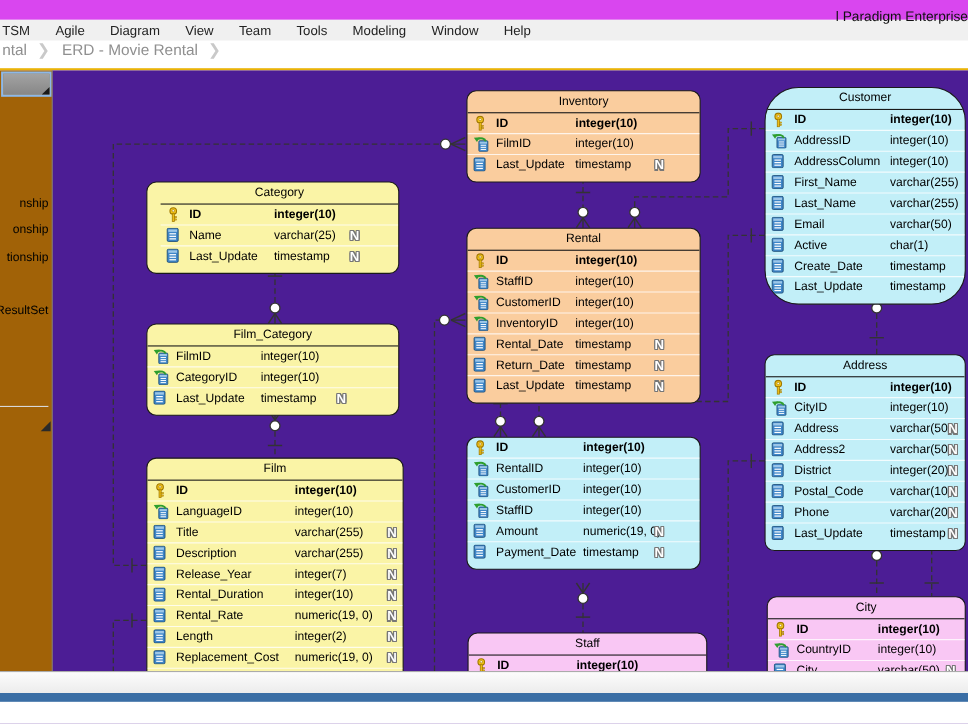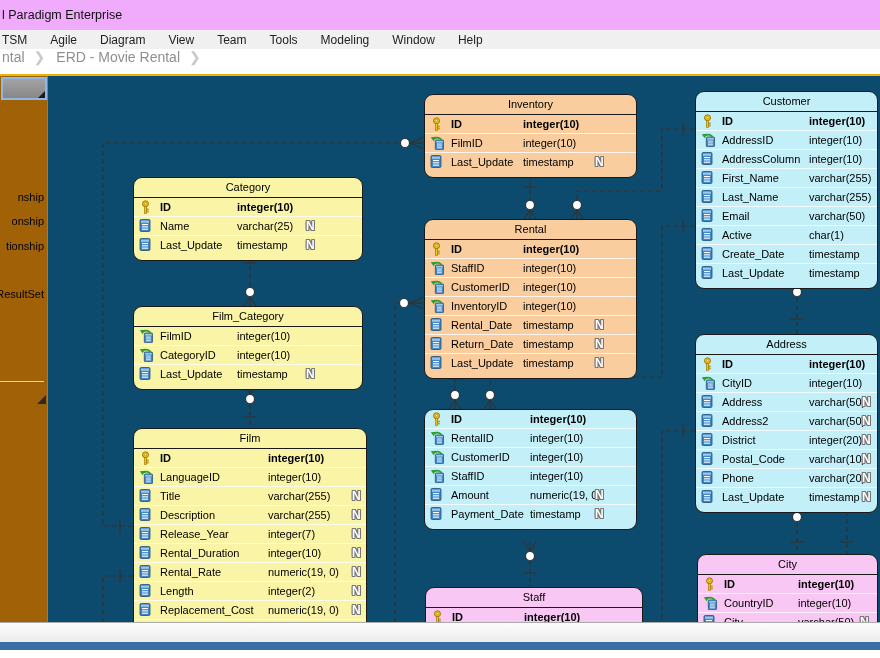--- a/index.html
+++ b/index.html
@@ -1,38 +1,38 @@
 <!DOCTYPE html>
 <html><head>
 <meta charset="utf-8">
 <style>
   html,body{margin:0;padding:0;}
   body{
     width:880px;height:658px;overflow:hidden;background:#fff;
     font-family:"Liberation Sans","DejaVu Sans",sans-serif;
     -webkit-font-smoothing:antialiased;
   }
-  .titlebar{height:30px;background:#f0abfc;}
+  .titlebar{height:18px;background:#d946ef;text-align:right;}
   .titlebar span{display:inline-block;padding:8px 0 0 2px;font-size:12.5px;color:#111;}
   .menubar{height:19px;background:#f0f0f0;display:flex;align-items:center;padding-left:2px;}
   .menubar .mitem{font-size:12px;color:#222;margin-right:23px;white-space:nowrap;cursor:default;}
   .crumbbar{height:27px;box-sizing:border-box;background:#fff;display:flex;align-items:flex-start;border-bottom:2px solid #eab308;}
   .crumbbar .citem{font-size:14px;color:#8f8f8f;white-space:nowrap;margin-left:2px;}
   .crumbbar .chev{font-size:14px;color:#c9c9c9;margin:0 9px;}
   .main{height:546px;display:flex;}
   .palette{width:47px;box-sizing:content-box;border-right:1px solid #7f7f7f;background:#a16207;position:relative;overflow:hidden;}
   .toolbtn{position:absolute;left:1px;top:1px;width:42px;height:19px;
     background:linear-gradient(#a3a3a3,#878787);border:2px solid #8db8e8;}
   .toolbtn .corner{position:absolute;right:0;bottom:0;width:0;height:0;
     border-left:7px solid transparent;border-bottom:7px solid #1a1a1a;}
   .plabel{position:absolute;right:3px;white-space:nowrap;font-size:11px;color:#000;cursor:default;}
   .psep{position:absolute;left:0;top:305px;width:44px;height:1px;background:#d8d8d8;}
   .pgrip{position:absolute;left:37px;top:319px;width:0;height:0;
     border-left:9px solid transparent;border-bottom:9px solid #2a2a2a;}
-  .canvas{position:relative;width:832px;height:546px;background:#0c4a6e;overflow:hidden;}
+  .canvas{position:relative;width:832px;height:546px;background:#4c1d95;overflow:hidden;}
   .connectors{position:absolute;left:0;top:0;}
   .entity{position:absolute;box-sizing:border-box;border:1.4px solid #1a1a1a;border-radius:9px;
     overflow:hidden;padding-bottom:6px;font-size:11px;color:#000;}
   .ehead{height:19px;line-height:19px;text-align:center;border-bottom:1.2px solid #1a1a1a;}
   .erow{position:relative;height:18px;line-height:18px;}
   .erow + .erow{border-top:1px solid rgba(255,255,255,.78);}
   .eicon{position:absolute;left:5px;top:2px;width:16px;height:14px;}
   .eicon svg{display:block;}
   .cname{position:absolute;left:26px;white-space:nowrap;}
   .ctype{position:absolute;left:var(--typeX);white-space:nowrap;}
@@ -225,21 +225,21 @@
               <rect x="3" y="5" width="6" height="1.1" fill="#fff"></rect>
               <rect x="3" y="7.3" width="6" height="1.1" fill="#fff"></rect>
               <rect x="3" y="9.6" width="6" height="1.1" fill="#fff"></rect>
             </svg>
           </span>
           <span class="cname">Last_Update</span>
           <span class="ctype">timestamp</span>
           <span class="nullicon">N</span>
         </div>
       </div>
-      <div class="entity" style="left: 647px; top: 15px; width: 183px; --typeX: 113px; --nX: 166px; background: rgb(194, 239, 248);">
+      <div class="entity" style="left: 647px; top: 15px; width: 183px; --typeX: 113px; --nX: 166px; background: rgb(194, 239, 248); border-radius: 31px;">
         <div class="ehead">Customer</div>
         <div class="erow pk">
           <span class="eicon">
             <svg width="13" height="14" viewBox="0 0 13 14">
               <circle cx="6.5" cy="3.8" r="3" fill="#f2c318" stroke="#a07800"></circle>
               <circle cx="6.5" cy="3.6" r="1.1" fill="#fffbe6" stroke="#a07800" stroke-width=".6"></circle>
               <rect x="5.6" y="6.3" width="1.9" height="7" fill="#f2c318" stroke="#a07800" stroke-width=".7"></rect>
               <rect x="7.4" y="8.9" width="2.1" height="1.1" fill="#f2c318" stroke="#a07800" stroke-width=".5"></rect>
               <rect x="7.4" y="11" width="2.1" height="1.1" fill="#f2c318" stroke="#a07800" stroke-width=".5"></rect>
             </svg>
@@ -349,21 +349,21 @@
               <rect x="2" y="1.6" width="8" height="2.2" fill="#9cc6e8"></rect>
               <rect x="3" y="5" width="6" height="1.1" fill="#fff"></rect>
               <rect x="3" y="7.3" width="6" height="1.1" fill="#fff"></rect>
               <rect x="3" y="9.6" width="6" height="1.1" fill="#fff"></rect>
             </svg>
           </span>
           <span class="cname">Last_Update</span>
           <span class="ctype">timestamp</span>
         </div>
       </div>
-      <div class="entity" style="left: 85px; top: 101px; width: 230px; --typeX: 103px; --nX: 172px; background: rgb(250, 244, 166);">
+      <div class="entity" style="left: 85px; top: 101px; width: 230px; --typeX: 103px; --nX: 172px; background: rgb(250, 244, 166); padding-left: 12px;">
         <div class="ehead">Category</div>
         <div class="erow pk">
           <span class="eicon">
             <svg width="13" height="14" viewBox="0 0 13 14">
               <circle cx="6.5" cy="3.8" r="3" fill="#f2c318" stroke="#a07800"></circle>
               <circle cx="6.5" cy="3.6" r="1.1" fill="#fffbe6" stroke="#a07800" stroke-width=".6"></circle>
               <rect x="5.6" y="6.3" width="1.9" height="7" fill="#f2c318" stroke="#a07800" stroke-width=".7"></rect>
               <rect x="7.4" y="8.9" width="2.1" height="1.1" fill="#f2c318" stroke="#a07800" stroke-width=".5"></rect>
               <rect x="7.4" y="11" width="2.1" height="1.1" fill="#f2c318" stroke="#a07800" stroke-width=".5"></rect>
             </svg>

